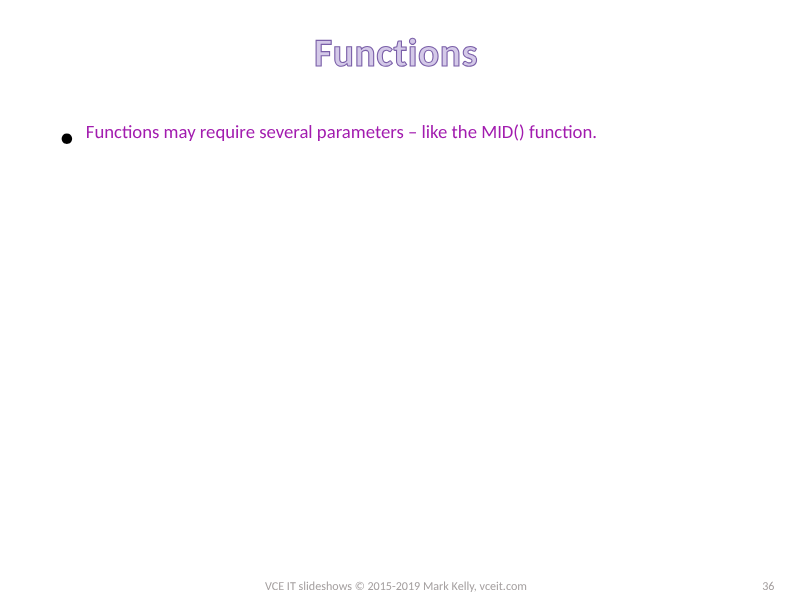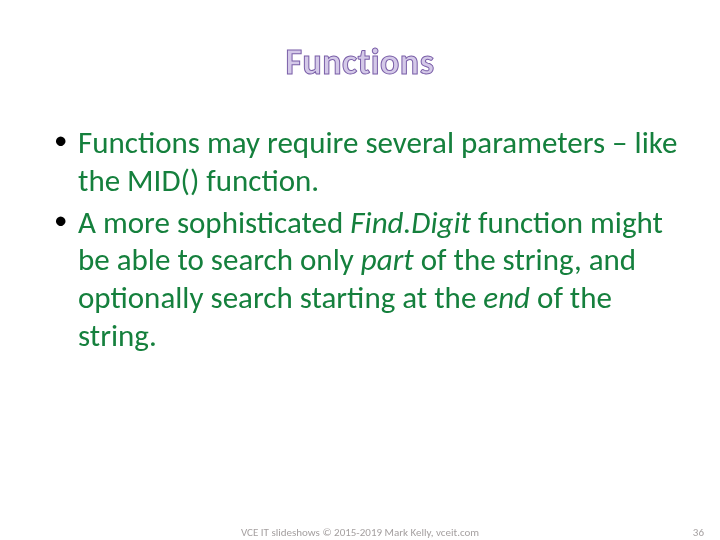--- a/index.html
+++ b/index.html
@@ -15,36 +15,36 @@
     position: relative;
     padding: 20px 30px 0 30px;
   }
   .title {
     text-align: center;
     font-size: 36px;
     font-weight: 700;
     color: #d4c9e8;
     -webkit-text-stroke: 1px #7a5fa8;
     letter-spacing: 0.5px;
-    margin-top: 20px;
+    margin-top: 6px;
     margin-bottom: 40px;
   }
   .content {
     padding-left: 18px;
     padding-right: 10px;
   }
   ul {
     list-style: none;
   }
   li {
     position: relative;
     padding-left: 30px;
-    font-size: 31px;
+    font-size: 17px;
     line-height: 1.22;
-    color: #15803d;
+    color: #a21caf;
     margin-bottom: 4px;
   }
   li::before {
     content: "•";
     position: absolute;
     left: 6px;
     top: 0;
     font-size: 27px;
     color: #000;
   }
@@ -69,20 +69,19 @@
   }
 </style>
 </head>
 <body>
 
 <div class="slide">
   <h1 class="title">Functions</h1>
   <div class="content">
     <ul>
         <li><span>Functions may require several parameters – like the MID() function.</span></li>
-        <li><span>A more sophisticated </span><span class="italic">Find.Digit</span><span> function might be able to search only </span><span class="italic">part</span><span> of the string, and optionally search starting at the </span><span class="italic">end</span><span> of the string.</span></li>
       </ul>
   </div>
   <div class="footer">
     <span class="footer-center">VCE IT slideshows © 2015-2019 Mark Kelly, vceit.com</span>
     <span class="footer-right">36</span>
   </div>
 </div>
 
 </body></html>

